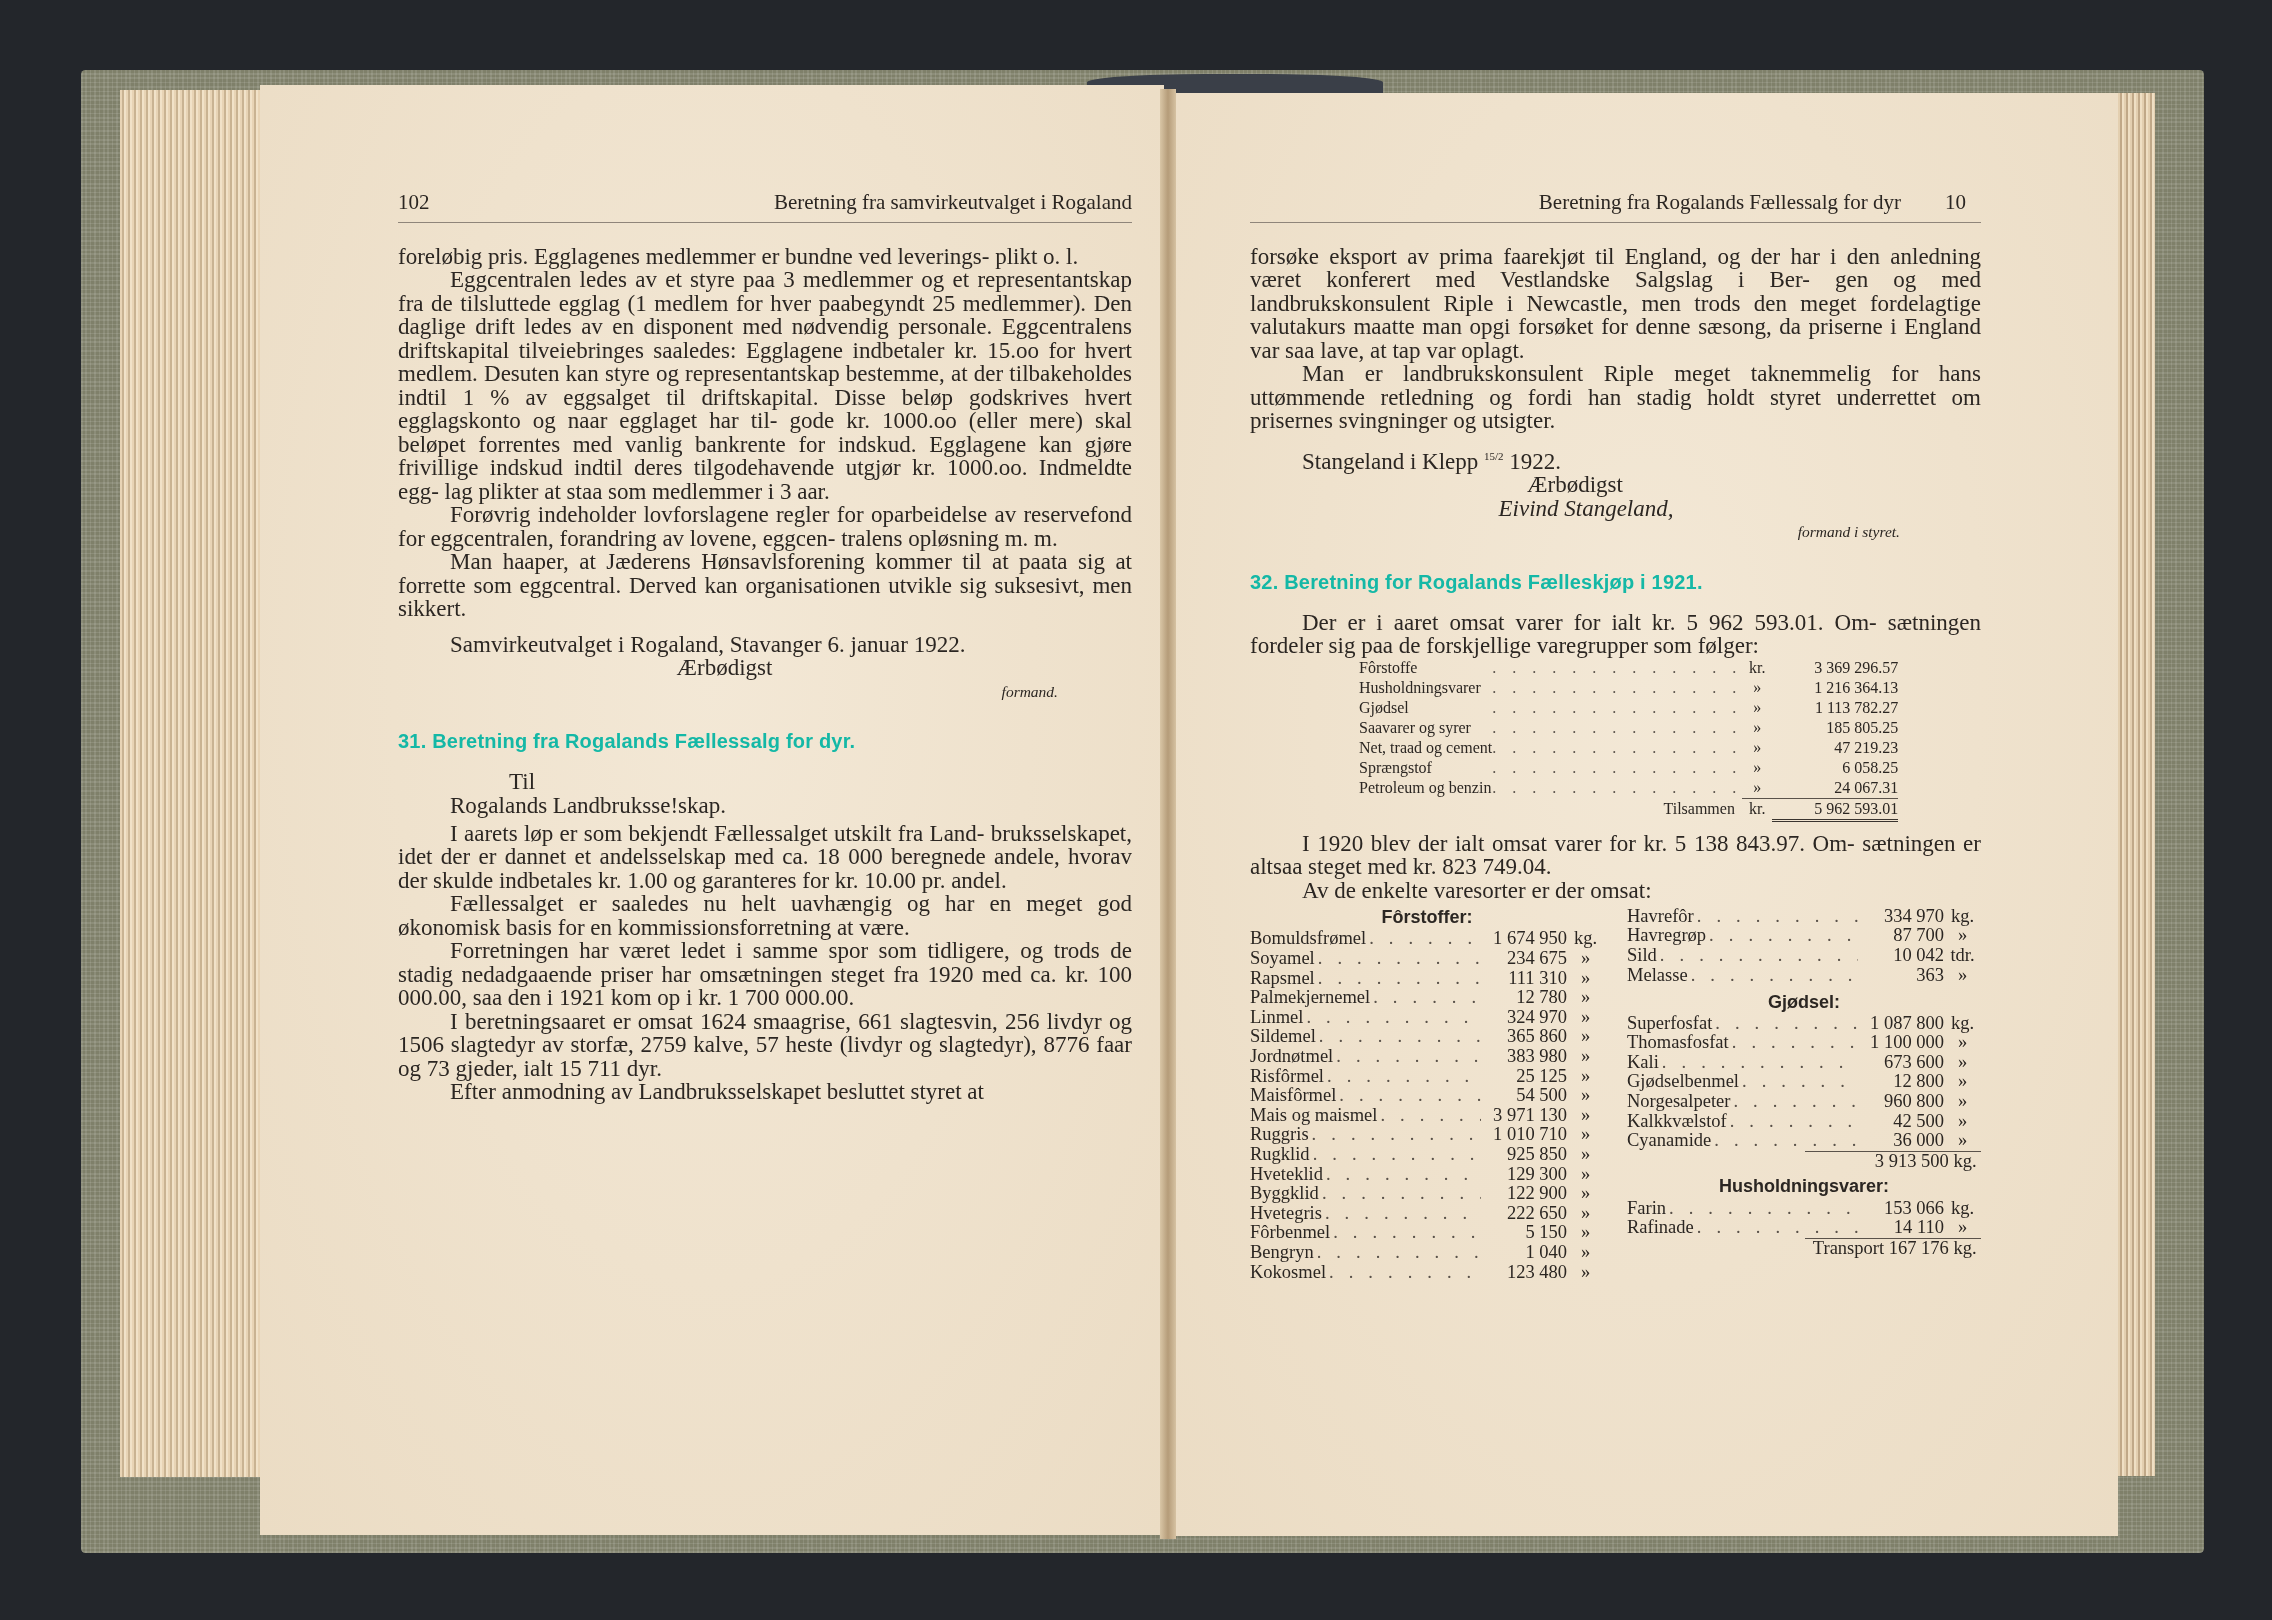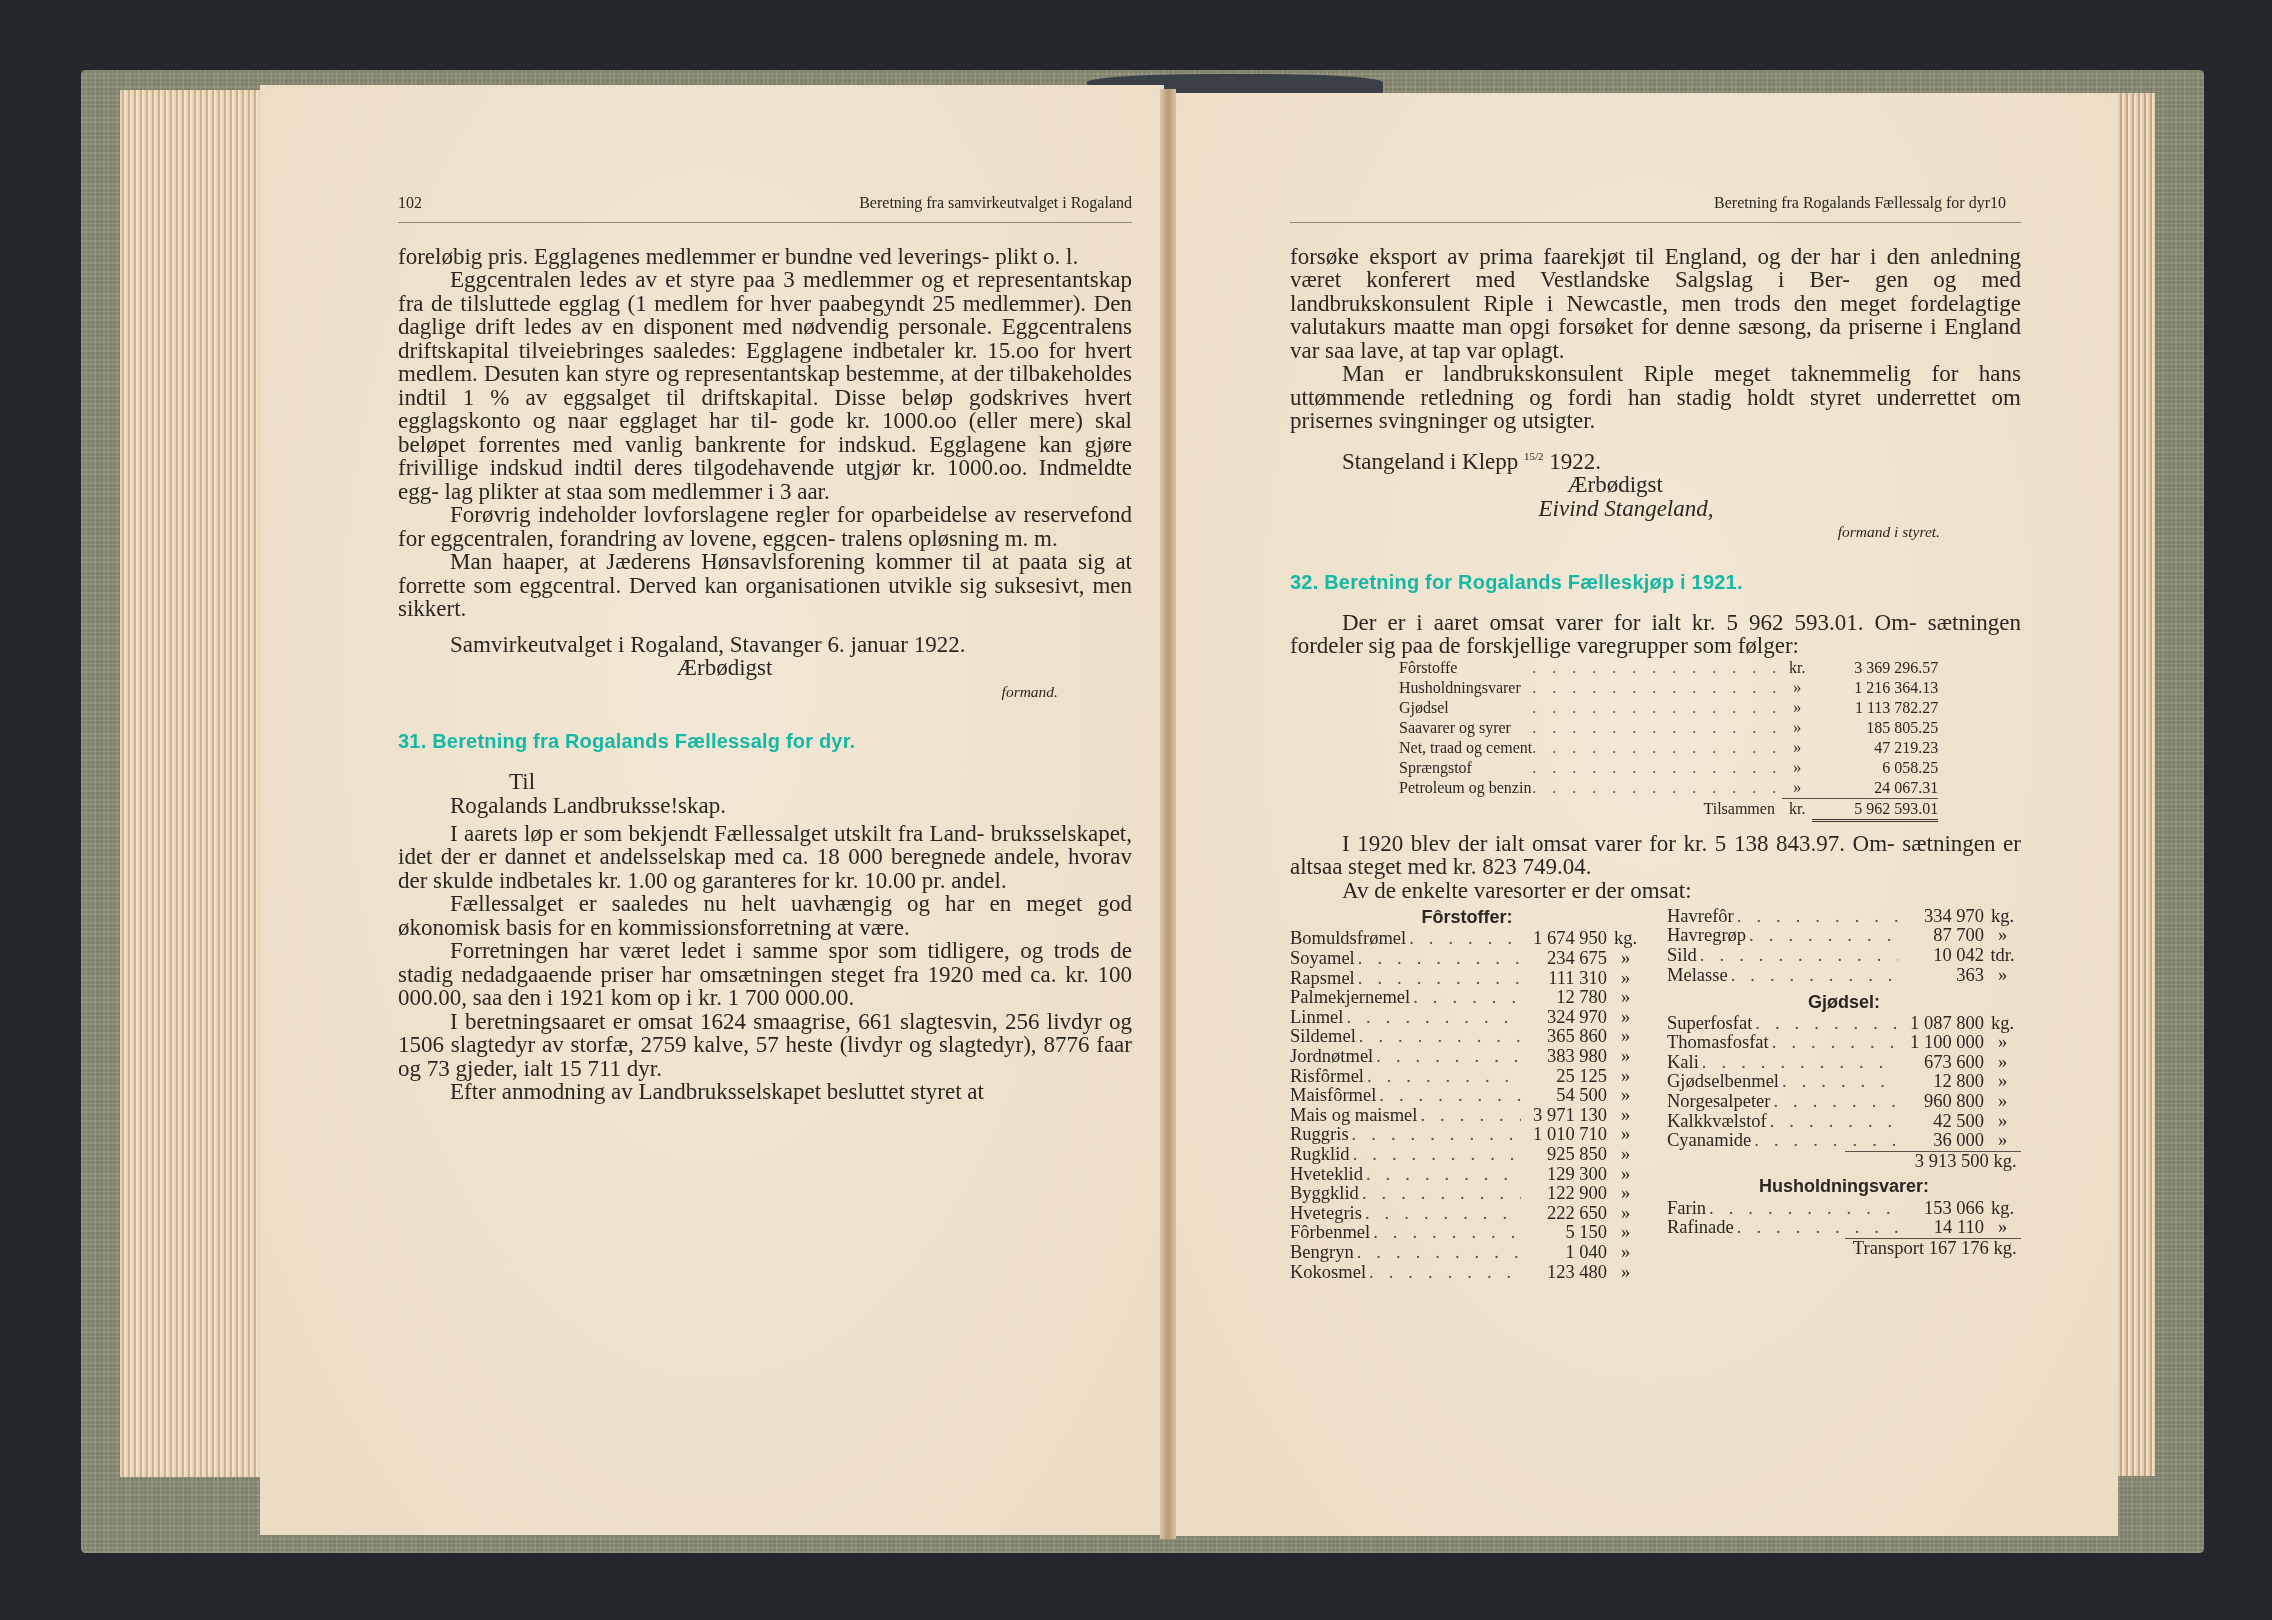--- a/index.html
+++ b/index.html
@@ -36,24 +36,24 @@
     background:#efe3cf;
     background-image: radial-gradient(ellipse at 50% 40%, #f3e8d6 0%, #ebdcc4 100%);
   }
   #page-left  { left:260px;  top:85px; width:904px; height:1450px; }
   #page-right { left:1175px; top:93px; width:943px; height:1443px; }
   #gutter { left:1160px; top:89px; width:16.3px; height:1450px;
     background:linear-gradient(90deg,#d9c6a6,#b59c79 50%,#d6c2a2); }
 
   .content { position:absolute; font-size:23px; line-height:23.5px; }
   #left-content  { left:398px;  top:191px; width:734px; }
-  #right-content { left:1250px; top:191px; width:731px;margin-left:40px; }
+  #right-content { left:1250px; top:191px; width:731px; }
 
   .running-head { display:flex; justify-content:space-between; align-items:baseline;
-    font-size:16px; border-bottom:1.1px solid #8f857a; padding-bottom:7.4px; margin-bottom:22px; }
+    font-size:21px; border-bottom:1.1px solid #8f857a; padding-bottom:7.4px; margin-bottom:22px;gap:44px; }
   .running-head .title { flex:1; text-align:right; }
   p { margin:0; text-align:justify; }
   .indent { text-indent:52px; }
   .right { text-align:center; }
   .ital { font-style:italic; }
   .small-ital { font-style:italic; font-size:15.5px; text-align:right; }
   .section-title { font-family:"Liberation Sans","DejaVu Sans",sans-serif; font-weight:bold;
     font-size:20px; line-height:33px; margin:22px 0 12px; letter-spacing:0.2px; color:#14b8a6; }
   .closing { margin-top:12px; }
   sup { font-size:11px; }

